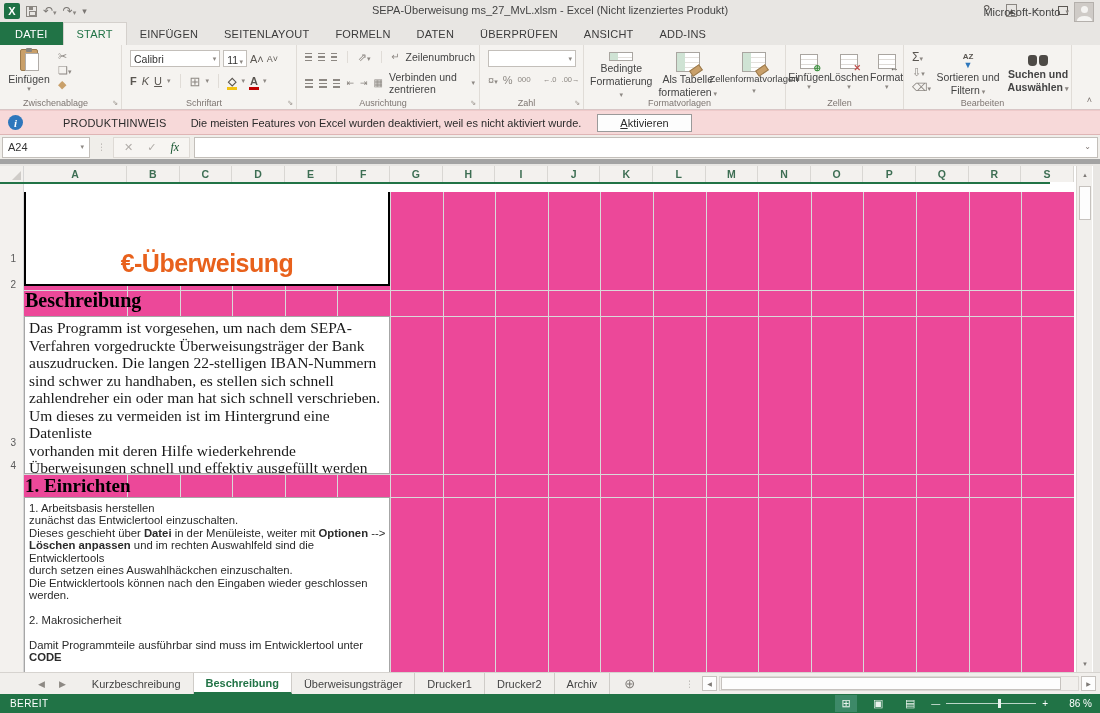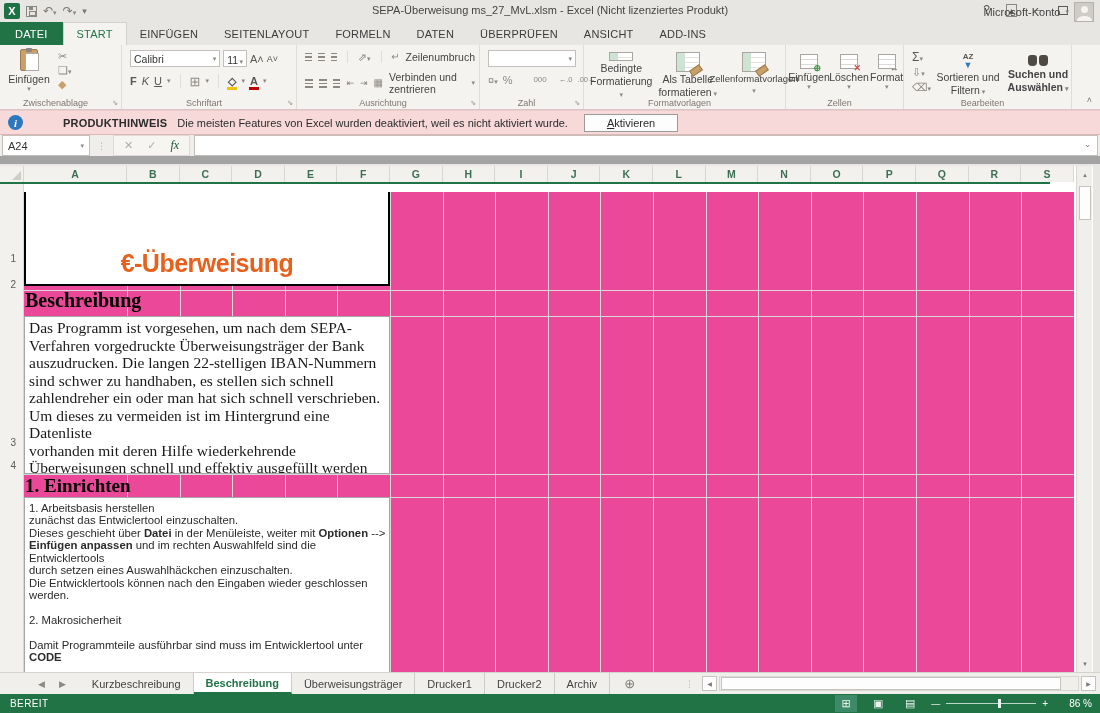--- a/index.html
+++ b/index.html
@@ -65,26 +65,26 @@
   .binoc::before,.binoc::after { content:""; position:absolute; top:2px; width:9px; height:11px; background:#4d4a46; border-radius:3px 3px 4px 4px; }
   .binoc::before { left:0; } .binoc::after { right:0; }
   .azfun { display:flex; flex-direction:column; align-items:center; line-height:1; margin-bottom:1px; }
   .azfun .az { font-size:8px; color:#5a5651; font-weight:bold; }
   .azfun .fun { color:#2e77bc; font-size:9px; }
   .collapse-chevron { position:absolute; right:8px; bottom:4px; font-size:9px; color:#7e7672; }
 
   
   .notice { position:absolute; left:0; top:110px; width:1100px; height:25px; background:#f7d9d9; border-top:1px solid #eecaca; border-bottom:1px solid #dfb5b5; display:flex; align-items:center; padding-left:8px; font-size:11px; color:#2b2b2b; }
   .info-ico { width:15px; height:15px; border-radius:50%; background:#2e77bc; color:#fff; font-family:"Liberation Serif",serif; font-style:italic; font-weight:bold; font-size:11px; display:flex; align-items:center; justify-content:center; margin-right:8px; }
-  .notice-label { font-weight:bold; margin-right:10px; letter-spacing:.2px;padding-left:32px; }
+  .notice-label { font-weight:normal; margin-right:24px; letter-spacing:.2px;padding-left:32px; }
   .notice-btn { margin-left:16px; background:#fdfdfd; border:1px solid #9a9a9a; font-size:11px; padding:2px 22px; color:#2b2b2b; }
   .notice-btn::first-letter { text-decoration:underline; }
 
   
-  .fbar { position:absolute; left:0; top:135px; width:1100px; height:29px; background:#f0eeea; border-bottom:8px solid #a3a3a3; display:flex; align-items:center; }
+  .fbar { position:absolute; left:0; top:135px; width:1100px; height:29px; background:#f0eeea; border-bottom:5px solid #a3a3a3; display:flex; align-items:center; }
   .namebox { width:88px; height:21px; margin-left:2px; background:#fff; border:1px solid #c3bfba; font-size:11px; color:#333; display:flex; align-items:center; justify-content:space-between; padding:0 5px; }
   .fdots { color:#b0aca8; font-size:9px; letter-spacing:0; margin:0 7px; }
   .fbtns { display:flex; align-items:center; gap:14px; background:#f7f5f2; border:1px solid #dedad5; height:21px; padding:0 10px; margin-right:4px; }
   .fbtns .x { color:#b0aca8; font-size:11px; }
   .fbtns .ck { color:#b0aca8; font-size:11px; }
   .fx { font-family:"Liberation Serif",serif; font-style:italic; font-size:12px; color:#14532d; }
   .finput { flex:1; height:21px; background:#fff; border:1px solid #c3bfba; margin-right:2px; position:relative; }
   .fcaret { position:absolute; right:6px; top:4px; font-size:8px; color:#7e7672; }
 
   
@@ -254,21 +254,21 @@
     </div>
 
     <div class="rgroup" style="left:480px;width:104px;padding:5px 6px 0 8px;">
       <div class="combo" style="width:88px;">
         <span></span>
           <span class="caret">▾</span>
       </div>
       <div class="alignrow" style="margin-top:7px;gap:5px;">
         <span class="sicon">¤<span class="caret">▾</span></span>
         <span class="sicon">%</span>
-        <span class="sicon" style="font-size:8px;margin-left:16px;">000</span>
+        <span class="sicon" style="font-size:8px;">000</span>
         <span class="vr" style="height:12px;margin:0 1px;"></span>
         <span class="sicon" style="font-size:7.5px;">←.0</span>
         <span class="sicon" style="font-size:7.5px;">.00→</span>
       </div>
       <div class="glabel">Zahl</div>
       <div class="glaunch">⇘</div>
     </div>
 
     <div class="rgroup" style="left:584px;width:202px;padding:3px 0 0 6px;display:flex;gap:4px;">
       <div class="bigbtn" style="width:66px;">
@@ -432,21 +432,21 @@
           <div>vorhanden mit deren Hilfe wiederkehrende</div>
           <div>Überweisungen schnell und effektiv ausgefüllt werden</div>
         </div>
 
       <div class="heading2 h-serif">1. Einrichten</div>
 
       <div class="block block5" id="para2">
           <div><span>1. Arbeitsbasis herstellen</span></div>
           <div><span>zunächst das Entwiclertool einzuschalten.</span></div>
           <div><span>Dieses geschieht über </span><b>Datei</b><span> in der Menüleiste, weiter mit </span><b>Optionen</b><span> --&gt;</span></div>
-          <div><b>Einfügen anpassen</b><span> und im rechten Auswahlfeld sind die Entwicklertools</span></div>
+          <div><b>Löschen anpassen</b><span> und im rechten Auswahlfeld sind die Entwicklertools</span></div>
           <div><span>durch setzen eines Auswahlhäckchen einzuschalten.</span></div>
           <div><span>Die Entwicklertools können nach den Eingaben wieder geschlossen</span></div>
           <div><span>werden.</span></div>
           <div>&nbsp;</div>
           <div><span>2. Makrosicherheit</span></div>
           <div>&nbsp;</div>
           <div><span> Damit Programmteile ausführbar sind muss im Entwicklertool unter </span><b>CODE</b></div>
         </div>
     </div>
 

